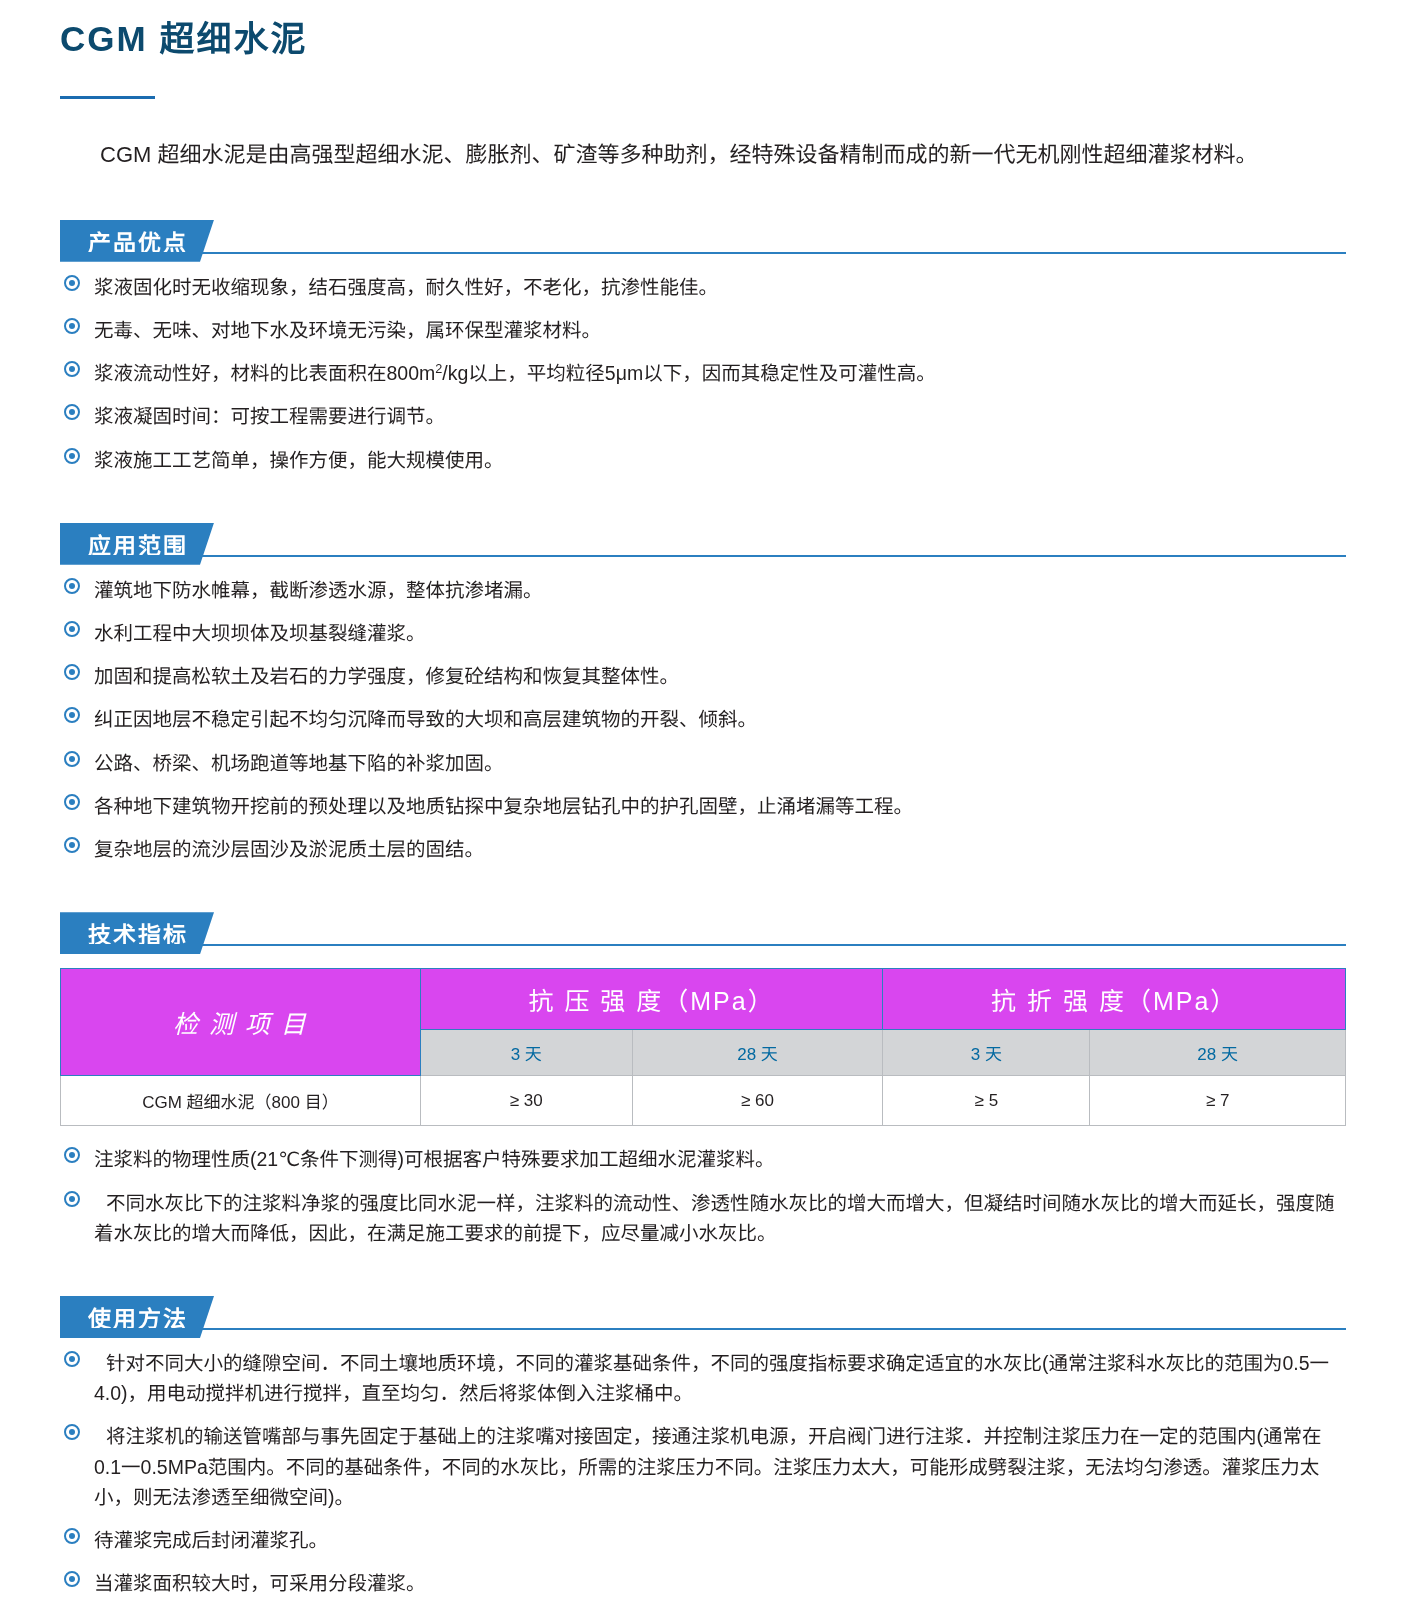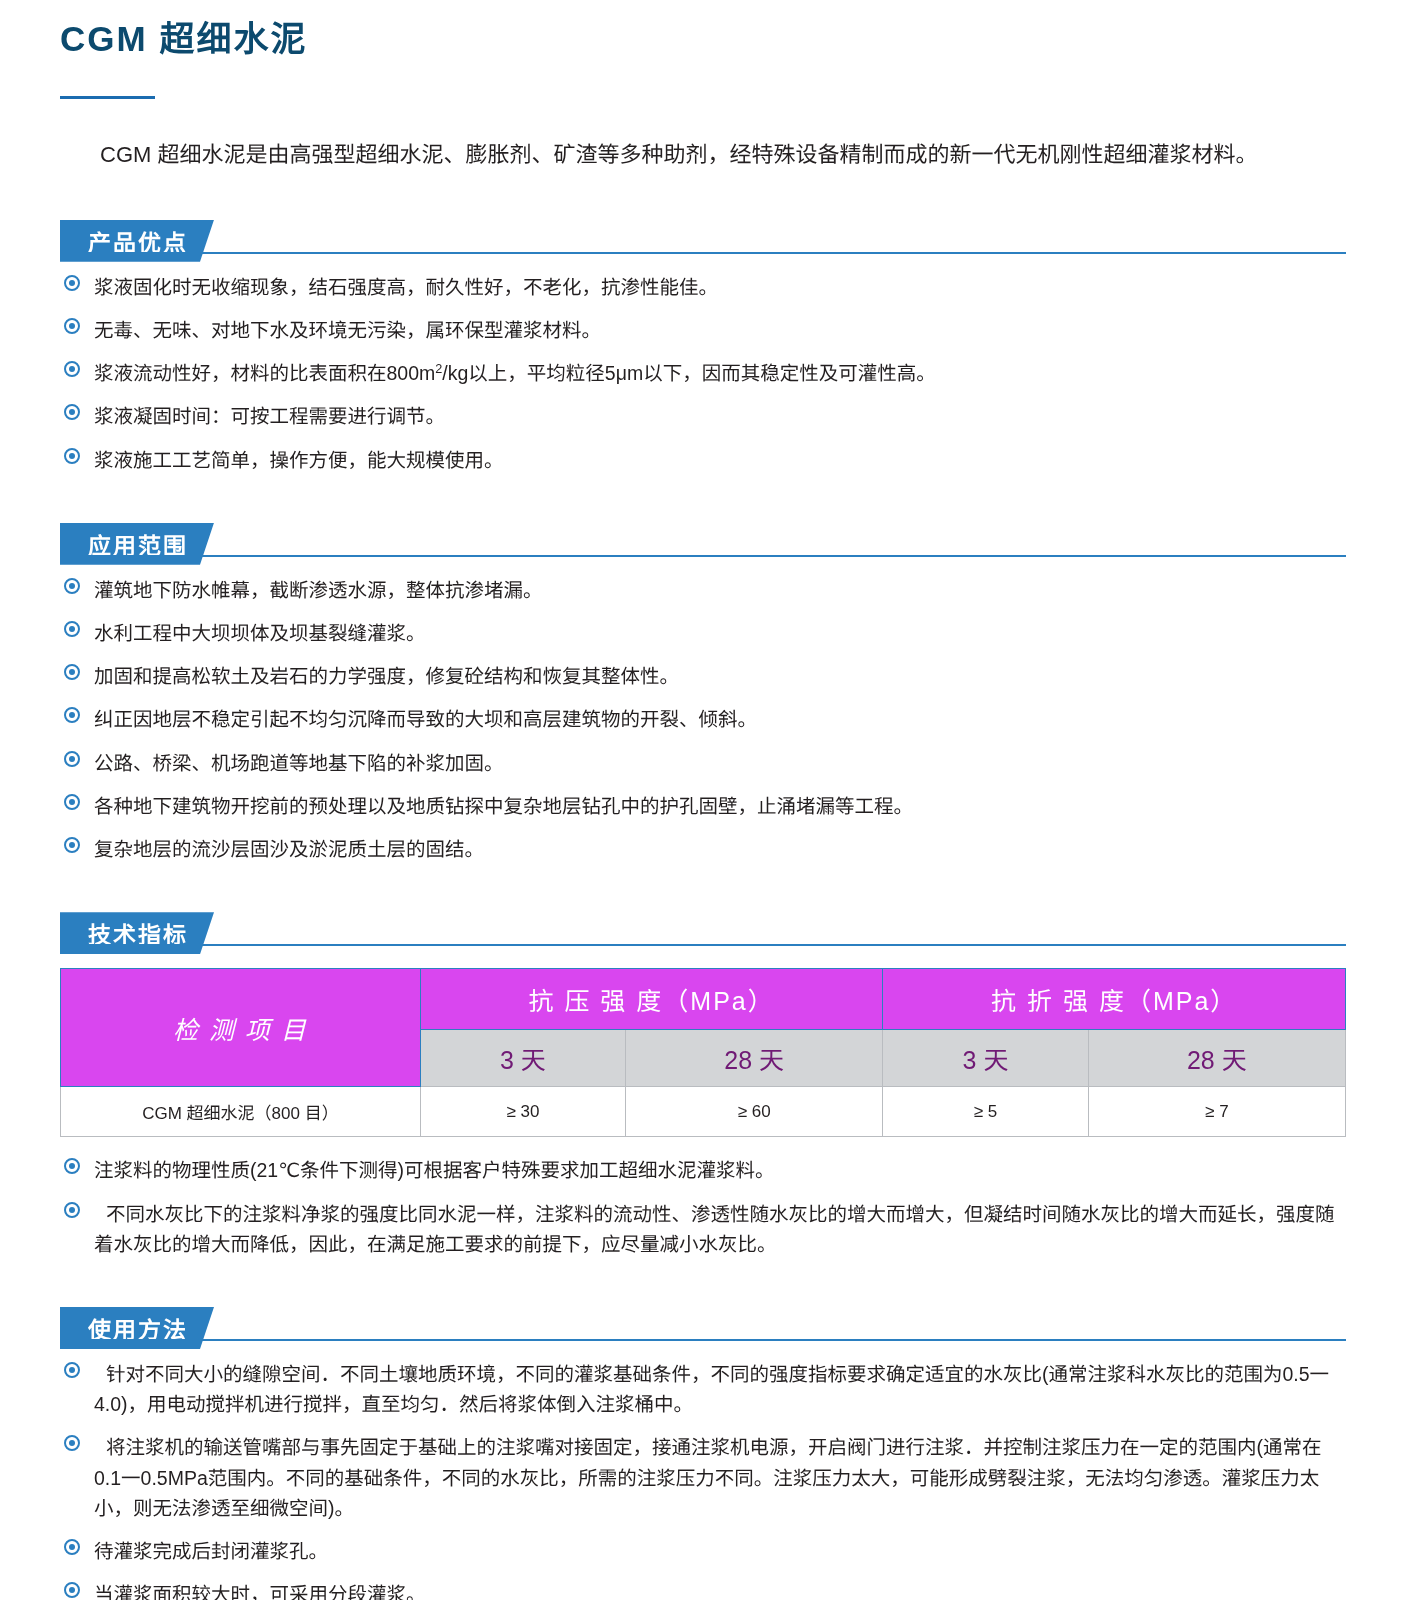--- a/index.html
+++ b/index.html
@@ -144,22 +144,22 @@
   table.spec thead tr.head th {
     background: #d946ef;
     color: #ffffff;
     letter-spacing: 2px;
     font-size: 25px;
     padding: 12px 4px;
     border-color: #2b7fc0;
   }
   table.spec thead tr.sub th {
     background: #d3d5d7;
-    color: #701a75;
-    font-size: 25px;
+    color: #0369a1;
+    font-size: 17px;
   }
   table.spec tbody td {
     background: #ffffff;
     font-size: 17px;
     padding: 12px 4px;
   }
 
   .note-list { margin-top: 14px; }
 </style>
 </head>

